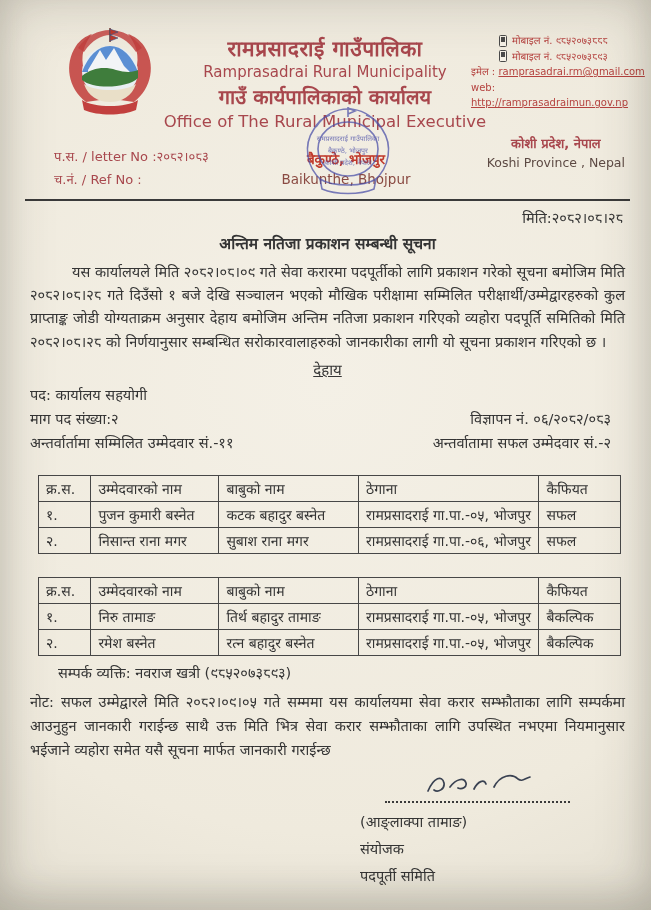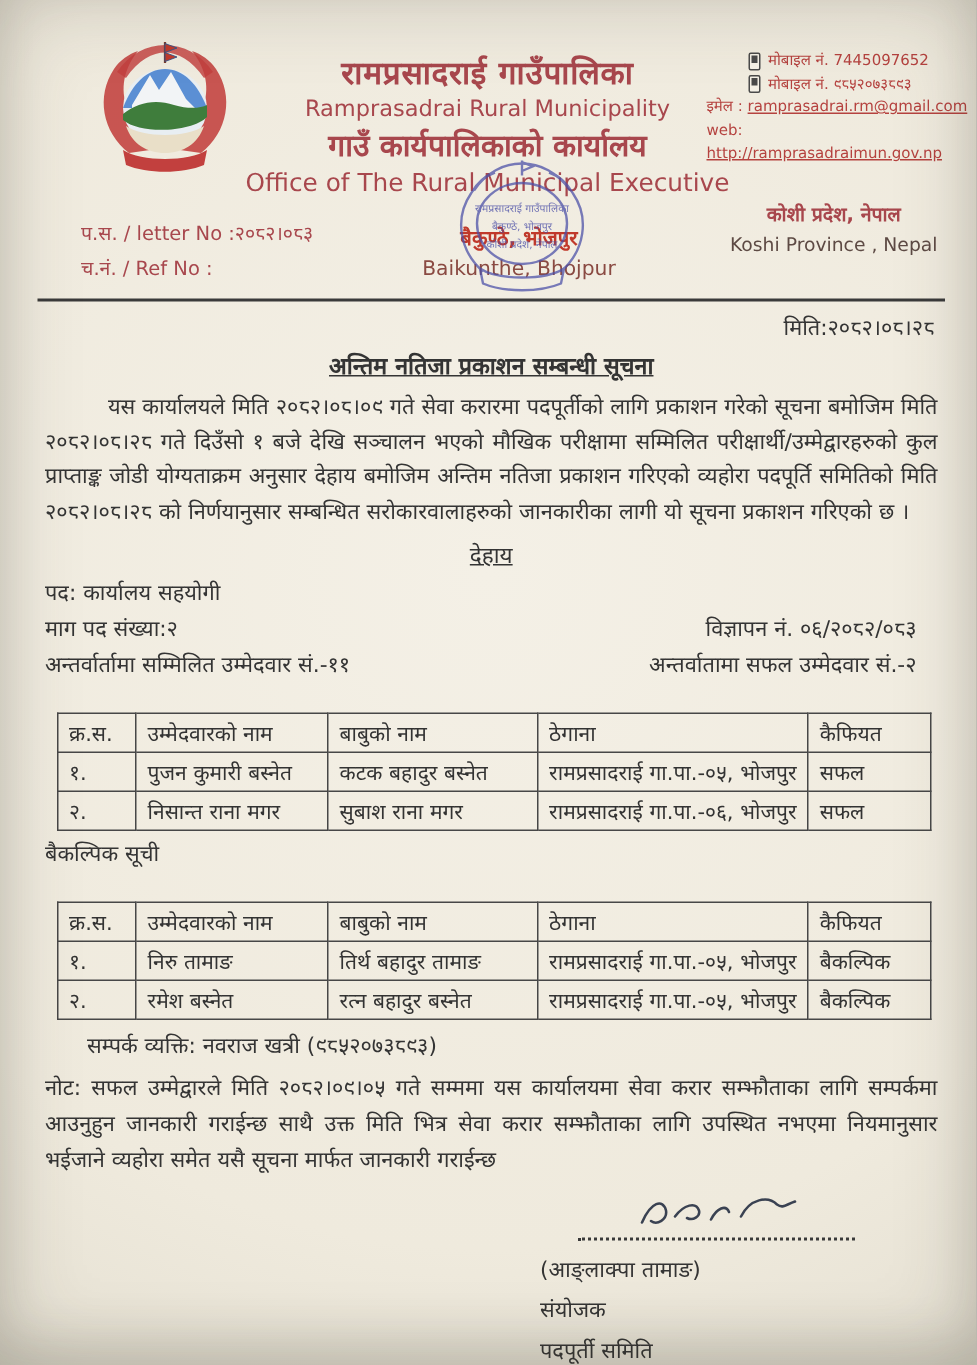--- a/index.html
+++ b/index.html
@@ -31,21 +31,21 @@
   .place-np{font-size:13.5px;color:#c0392b;font-weight:bold;}
   .place-en{font-size:13.5px;color:#8a4a42;}
   .stamp{position:absolute;left:292px;top:103px;width:112px;height:96px;opacity:.82;}
   .province-block{position:absolute;right:26px;top:134px;text-align:center;line-height:1.5;}
   .province-np{font-size:13px;font-weight:bold;color:#a8474d;}
   .province-en{font-size:12.5px;color:#5d4a44;}
   .rule{position:absolute;left:25px;right:21px;top:199px;border-top:2.2px solid #3a3a3a;}
   
   .content{position:absolute;left:30px;right:26px;top:207px;font-size:14.5px;}
   .date-line{text-align:right;font-size:14.5px;padding-right:2px;}
-  .title{text-align:center;font-weight:bold;text-decoration:underline;font-size:15.5px;margin-top:5px;}
+  .title{text-align:center;font-weight:bold;font-size:15.5px;margin-top:5px;}
   .body-para{margin:7px 0 0 0;text-align:justify;text-indent:42px;line-height:1.6;}
   .details-heading{text-align:center;text-decoration:underline;font-size:15px;margin-top:5px;}
   .post-line{margin-top:5px;}
   .meta-row{display:flex;justify-content:space-between;margin-top:4px;}
   .meta-row .right{padding-right:14px;}
   table{width:calc(100% - 12px);margin:23px 0 0 8px;border-collapse:collapse;font-size:14px;color:#333;}
   table,th,td{border:1.4px solid #474747;}
   th,td{padding:2px 7px;text-align:left;font-weight:normal;height:21px;}
   col.c0{width:9%;}col.c1{width:22%;}col.c2{width:24%;}col.c3{width:31%;}col.c4{width:14%;}
   .alt-label{margin-top:4px;font-size:14.5px;}
@@ -87,21 +87,21 @@
   <div class="hdr-center">
     <div class="org-np">रामप्रसादराई गाउँपालिका</div>
     <div class="org-en">Ramprasadrai Rural Municipality</div>
     <div class="office-np">गाउँ कार्यपालिकाको कार्यालय</div>
     <div class="office-en">Office of The Rural Municipal Executive</div>
   </div>
 
   <div class="hdr-right">
     <div class="phone-row">
       <span class="phone-icon"></span>
-      <span>मोबाइल नं. 7445097652</span>
+      <span>मोबाइल नं. ९८५२०७३८८८</span>
     </div>
     <div class="phone-row">
       <span class="phone-icon"></span>
       <span>मोबाइल नं. ९८५२०७३८९३</span>
     </div>
     <div>
       <span>इमेल :</span>
       <span class="link">ramprasadrai.rm@gmail.com</span>
     </div>
     <div>
@@ -188,21 +188,20 @@
         <tr>
           <td>२.</td>
           <td>निसान्त राना मगर</td>
           <td>सुबाश राना मगर</td>
           <td>रामप्रसादराई गा.पा.-०६, भोजपुर</td>
           <td>सफल</td>
         </tr>
       </tbody>
     </table>
 
-    <div class="alt-label">बैकल्पिक सूची</div>
 
     <table>
       <colgroup>
           <col class="c0">
           <col class="c1">
           <col class="c2">
           <col class="c3">
           <col class="c4">
         </colgroup>
       <thead>

